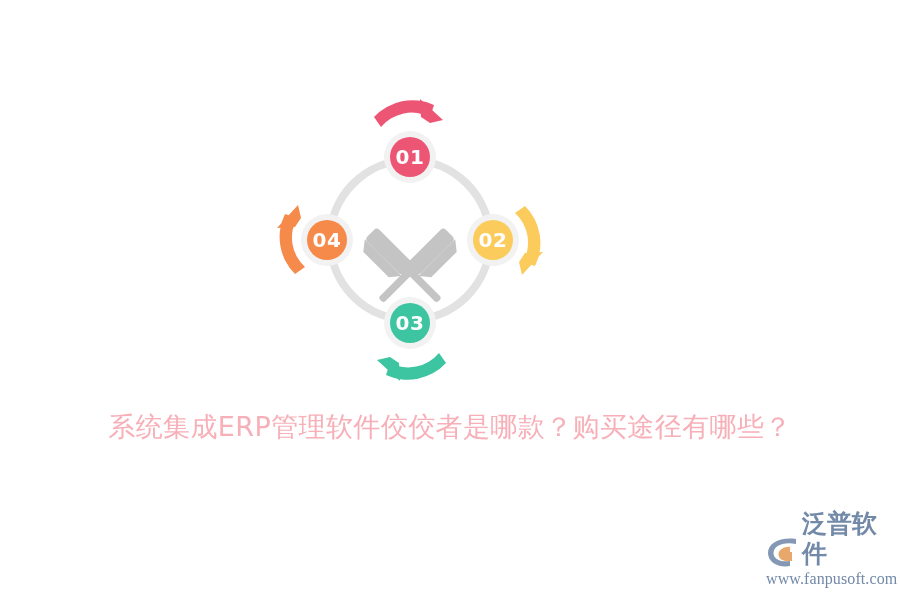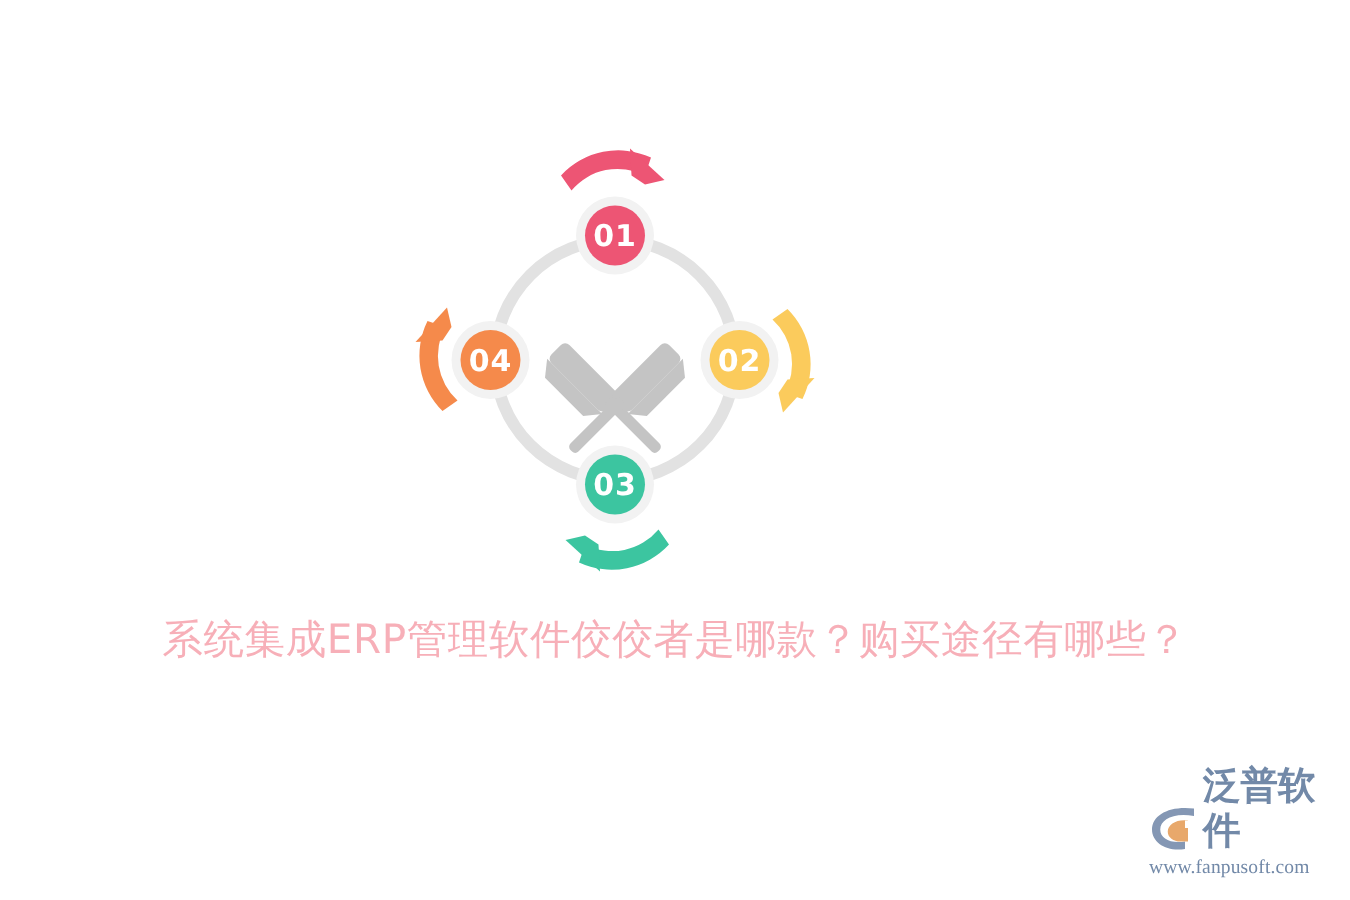--- a/index.html
+++ b/index.html
@@ -81,21 +81,21 @@
   .logo-word {
     font-family: "DejaVu Sans", "Liberation Sans", sans-serif;
     font-size: 25px;
     font-weight: bold;
     color: #7289A8;
     line-height: 30px;
     letter-spacing: 0px;
   }
   .logo-url {
     font-family: "Liberation Serif", "DejaVu Serif", serif;
-    font-size: 13px;
+    font-size: 16px;
     color: #7289A8;
     letter-spacing: 0.1px;
     margin-top: 1px;
     text-align: left;
     white-space: nowrap;
   }
 </style>
 </head>
 <body>
 

